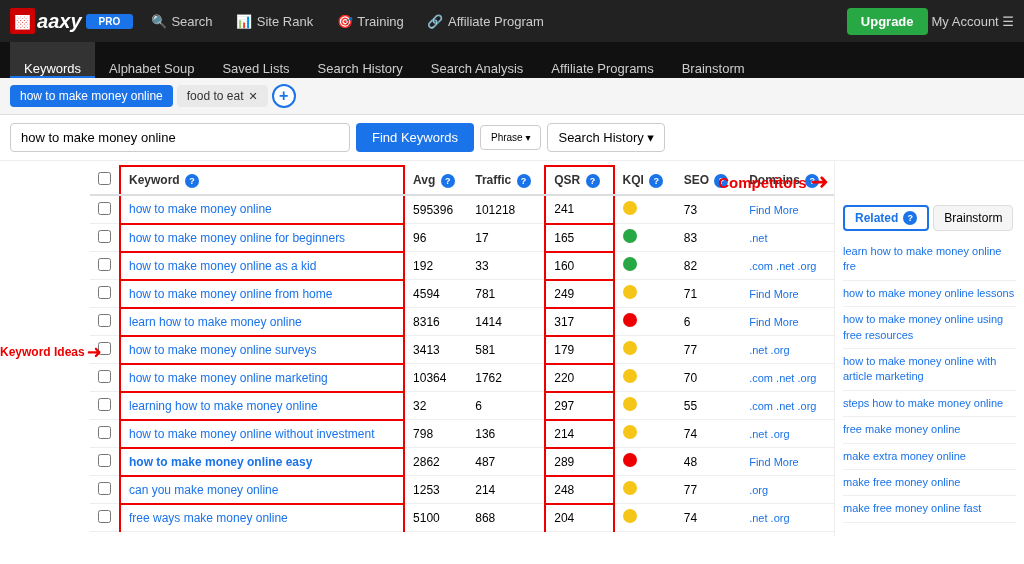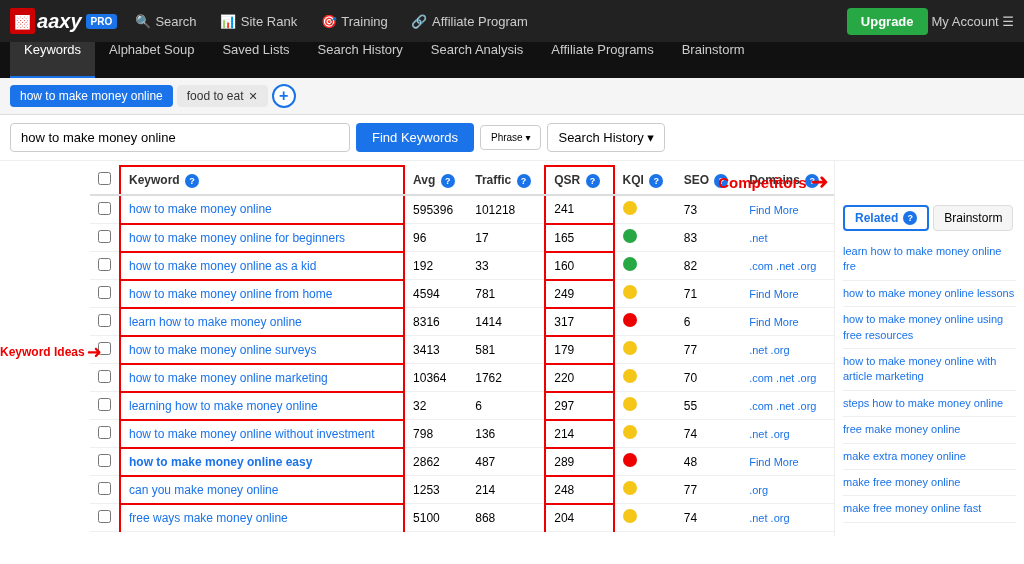--- a/index.html
+++ b/index.html
@@ -31,21 +31,21 @@
       color: #fff;
       font-size: 20px;
       font-weight: bold;
       font-style: italic;
     }
     .pro-badge {
       background: #1a73e8;
       color: #fff;
       font-size: 10px;
       font-weight: bold;
-      padding: 2px 5px;
+      padding: 2px 13px;
       border-radius: 3px;
       margin-left: 4px;
     }
     .top-nav-item {
       color: #ccc;
       font-size: 13px;
       padding: 0 12px;
       height: 42px;
       display: flex;
       align-items: center;
@@ -78,21 +78,21 @@
       align-items: center;
       padding: 0 10px;
       height: 36px;
     }
     .second-nav-item {
       color: #ccc;
       font-size: 13px;
       padding: 0 14px;
       height: 36px;
       display: flex;
-      align-items: flex-start;
+      align-items: flex-end;
       cursor: pointer;
       border-bottom: 2px solid transparent;
     }
     .second-nav-item.active {
       color: #fff;
       border-bottom: 2px solid #1a73e8;
       background: #333;
     }
 
     

